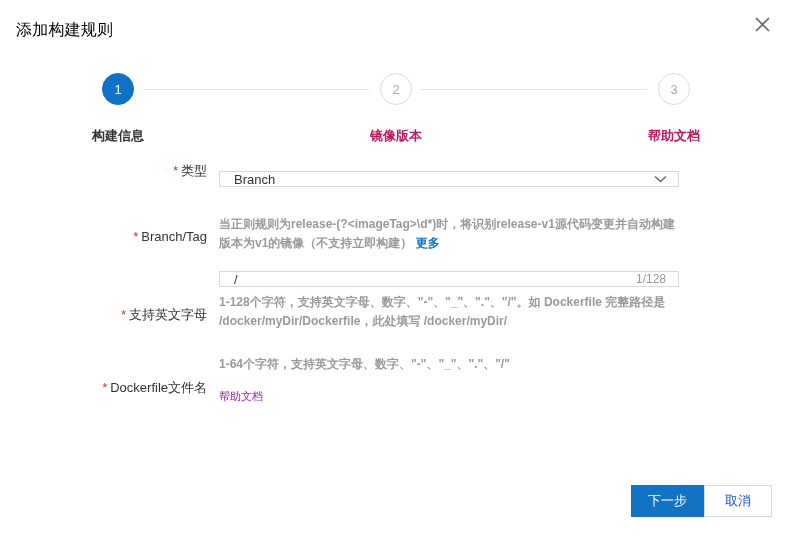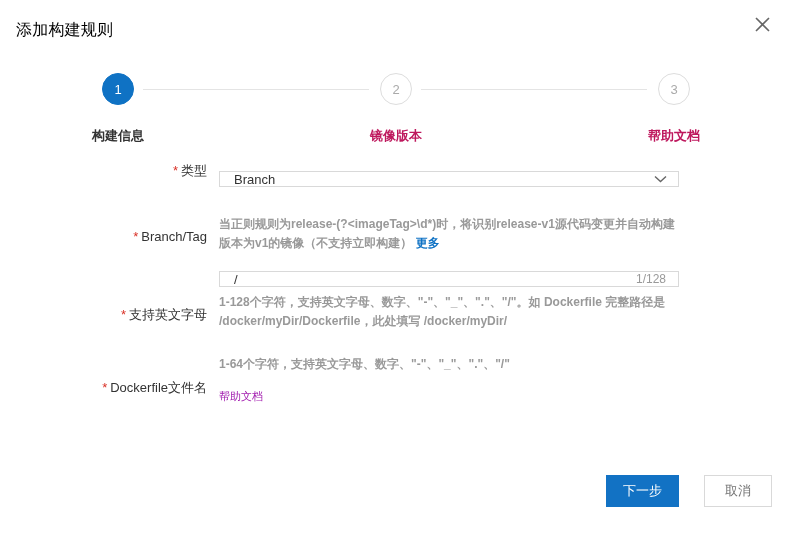--- a/index.html
+++ b/index.html
@@ -192,44 +192,44 @@
     color: #a21caf;
     cursor: pointer;
   }
   .gap-22 { height: 22px; }
   .gap-18 { height: 18px; }
 
   
   .footer {
     position: absolute;
     right: 18px;
-    bottom: 34px;
-    display: flex;
-    gap: 25px;
+    bottom: 24px;
+    display: flex;
+    gap: 0;
   }
   .btn {
     min-width: 68px;
     height: 32px;
     font-size: 13px;
     display: flex;
     align-items: center;
     justify-content: center;
     box-sizing: border-box;
     cursor: pointer;
     padding: 0 16px;
   }
   .btn-primary {
     background: #1272c4;
     border: 1px solid #1272c4;
     color: #ffffff;
   }
   .btn-default {
     background: #ffffff;
     border: 1px solid #d9d9d9;
-    color: #737373;
+    color: #1d4ed8;
   }
 </style>
 </head>
 <body>
 
 <div class="dialog">
 
   <div class="dlg-title">添加构建规则</div>
   <div class="close-btn">
     <svg width="17" height="17" viewBox="0 0 17 17" aria-hidden="true">

